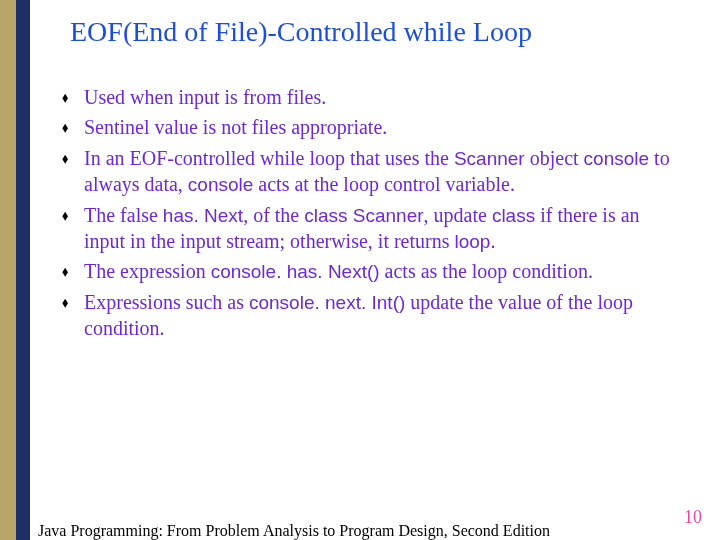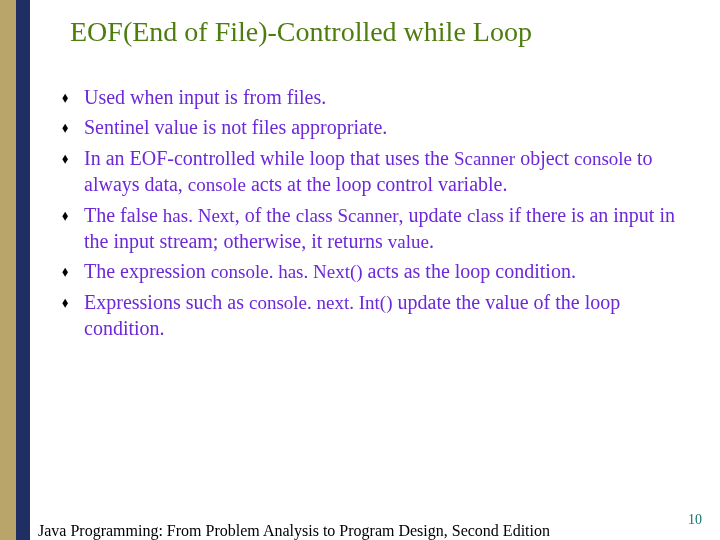--- a/index.html
+++ b/index.html
@@ -15,21 +15,21 @@
     width: 30px; height: 540px;
     display: flex;
   }
   .stripe-gold { width: 16px; height: 100%; background: #b9a46a; }
   .stripe-navy { width: 14px; height: 100%; background: #1f2f63; }
   .title {
     position: absolute;
     left: 70px; top: 16px;
     width: 620px;
     font-size: 28px;
-    color: #4d7c0f;
+    color: #1d4ed8;
     font-weight: normal;
   }
   .content {
     position: absolute;
     left: 62px; top: 84px;
     width: 620px;
   }
   .item {
     display: flex;
     margin-bottom: 4px;
@@ -40,34 +40,34 @@
     color: #000;
     padding-top: 6px;
   }
   .text {
     flex: 1;
     font-size: 20px;
     line-height: 1.32;
     color: #6d28d9;
   }
   .mono {
-    font-family: Liberation Serif, serif;
+    font-family: Liberation Sans, sans-serif;
     font-size: 19px;
   }
   .footer-left {
     position: absolute;
     left: 38px; bottom: 0;
     font-size: 16px;
     color: #000;
   }
   .footer-right {
     position: absolute;
     right: 18px; bottom: 12px;
-    font-size: 14px;
-    color: #0f766e;
+    font-size: 18px;
+    color: #ec4899;
   }
 </style>
 </head>
 <body>
 
 <div class="side-stripe">
   <div class="stripe-gold"></div>
   <div class="stripe-navy"></div>
 </div>
 
@@ -81,21 +81,21 @@
     <div class="item">
       <div class="bullet">⬧</div>
       <div class="text"><span>Sentinel value is not files appropriate.</span></div>
     </div>
     <div class="item">
       <div class="bullet">⬧</div>
       <div class="text"><span>In an EOF-controlled while loop that uses the </span><span class="mono">Scanner</span><span> object </span><span class="mono">console</span><span> to always data, </span><span class="mono">console</span><span> acts at the loop control variable.</span></div>
     </div>
     <div class="item">
       <div class="bullet">⬧</div>
-      <div class="text"><span>The false </span><span class="mono">has. Next</span><span>, of the </span><span class="mono">class Scanner</span><span>, update </span><span class="mono">class</span><span> if there is an input in the input stream; otherwise, it returns </span><span class="mono">value</span><span>.</span></div>
+      <div class="text"><span>The false </span><span class="mono">has. Next</span><span>, of the </span><span class="mono">class Scanner</span><span>, update </span><span class="mono">class</span><span> if there is an input in the input stream; otherwise, it returns </span><span class="mono">loop</span><span>.</span></div>
     </div>
     <div class="item">
       <div class="bullet">⬧</div>
       <div class="text"><span>The expression </span><span class="mono">console. has. Next()</span><span> acts as the loop condition.</span></div>
     </div>
     <div class="item">
       <div class="bullet">⬧</div>
       <div class="text"><span>Expressions such as </span><span class="mono">console. next. Int()</span><span> update the value of the loop condition.</span></div>
     </div>
   </div>

